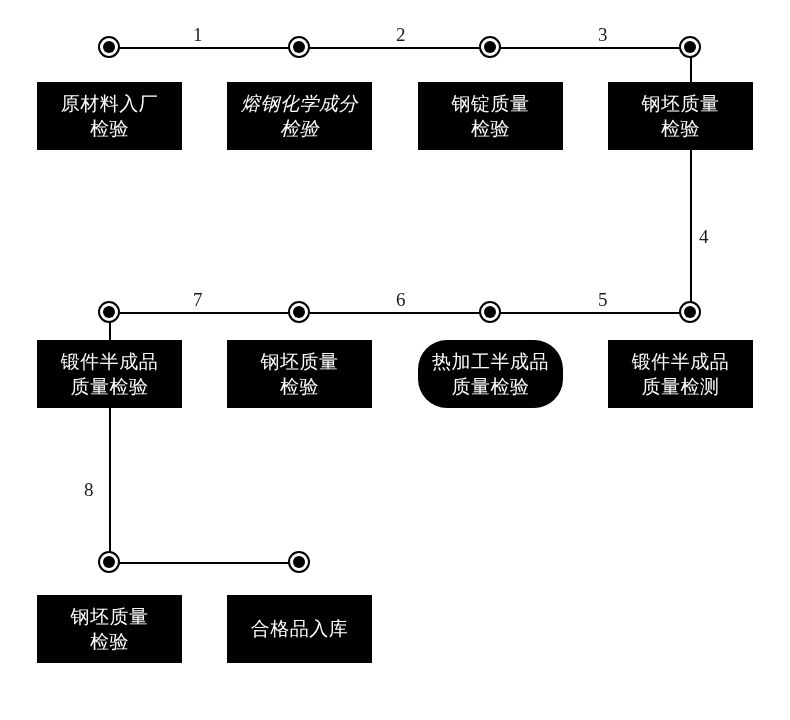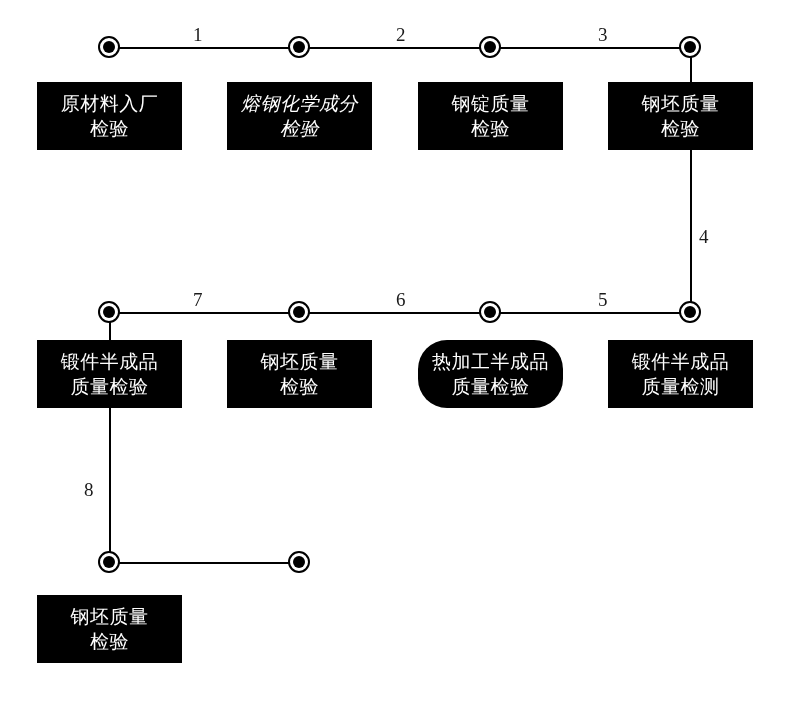--- a/index.html
+++ b/index.html
@@ -122,20 +122,21 @@
 质量检验</div>
   <div class="box" style="left:227px; top:340px;">钢坯质量
 检验</div>
   <div class="box" style="left:418px; top:340px;border-radius:29px;">热加工半成品
 质量检验</div>
   <div class="box" style="left:608px; top:340px;">锻件半成品
 质量检测</div>
 
   <div class="box" style="left:37px; top:595px;">钢坯质量
 检验</div>
+  <div class="box" style="left:227px; top:595px;">合格品入库</div>
 
   <div class="node" style="left:98px; top:36px;"></div>
   <div class="node" style="left:288px; top:36px;"></div>
   <div class="node" style="left:479px; top:36px;"></div>
   <div class="node" style="left:679px; top:36px;"></div>
 
   <div class="node" style="left:98px; top:301px;"></div>
   <div class="node" style="left:288px; top:301px;"></div>
   <div class="node" style="left:479px; top:301px;"></div>
   <div class="node" style="left:679px; top:301px;"></div>

